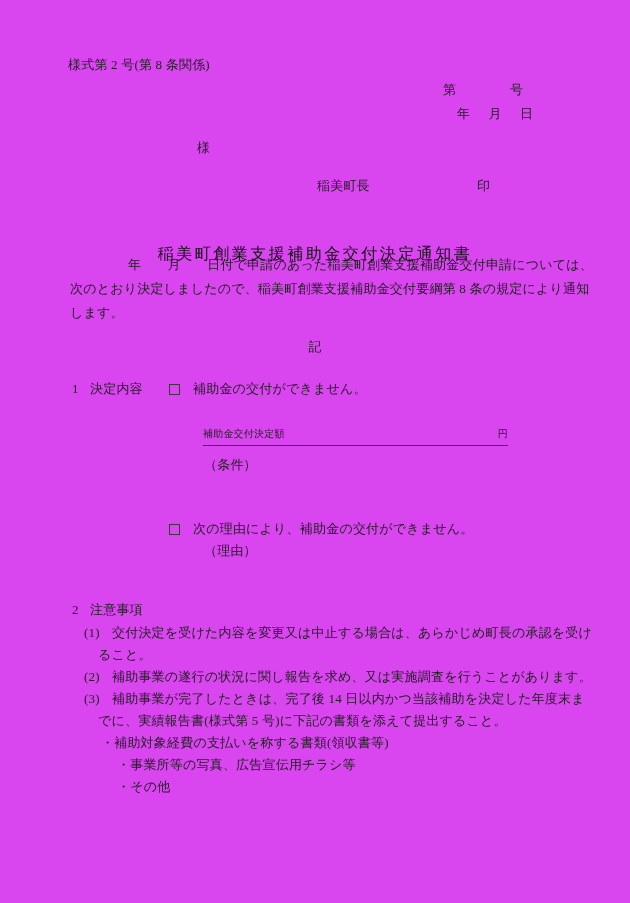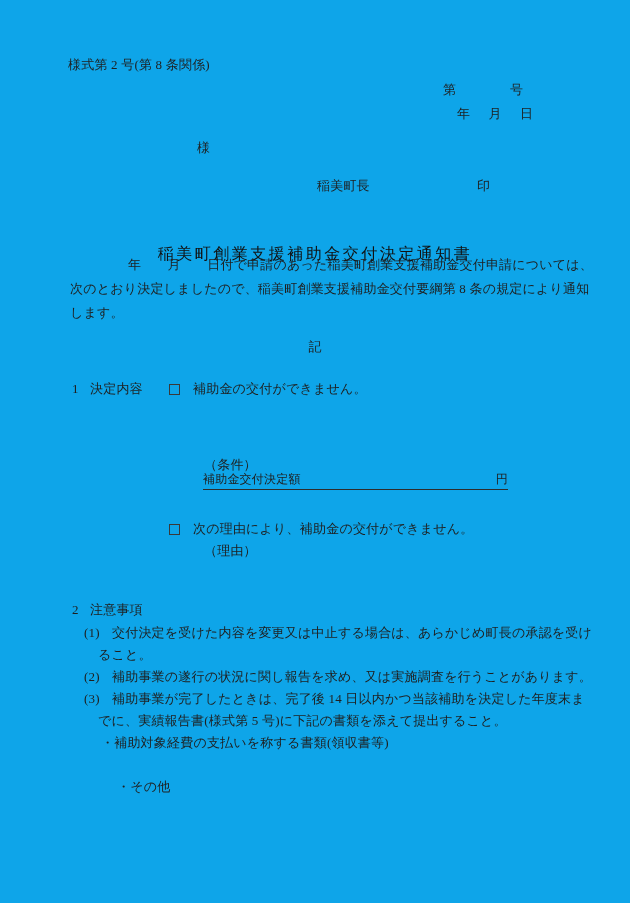--- a/index.html
+++ b/index.html
@@ -1,20 +1,20 @@
 <!DOCTYPE html>
 <html><head>
 <meta charset="utf-8">
 <style>
   html,body{margin:0;padding:0;background:#e8e8e8;}
   .page{
     position:relative;
     width:630px;height:903px;
     margin:0 auto;
-    background:#0ea5e9;
+    background:#d946ef;
     font-family:"Liberation Serif","DejaVu Serif",serif;
     color:#1f1f1f;
     overflow:hidden;
   }
   .line{
     position:absolute;
     font-size:13px;
     line-height:16px;
     letter-spacing:0.2px;
     white-space:pre;
@@ -45,24 +45,23 @@
     box-sizing:border-box;
   }
   .amount-row{
     position:absolute;
     left:203px;top:427px;
     width:305px;height:18px;
     display:flex;
     justify-content:space-between;
     align-items:flex-start;
     border-bottom:1px solid #2d2d2d;
-    font-size:12px;
+    font-size:10px;
     letter-spacing:0.2px;
     white-space:pre;
-    margin-top:44px;
   }
   .blank-fill{flex:1;height:100%;}
 </style>
 </head>
 <body>
 
 <div class="page">
 
   <span class="line" style="left:68px;top:57px">様式第 2 号(第 8 条関係)</span>
 
@@ -117,15 +116,16 @@
   <span class="line" style="left:98px;top:647px">ること。</span>
 
   <span class="line" style="left:84px;top:669px">(2)</span>
   <span class="line" style="left:112px;top:669px">補助事業の遂行の状況に関し報告を求め、又は実施調査を行うことがあります。</span>
 
   <span class="line" style="left:84px;top:691px">(3)</span>
   <span class="line" style="left:112px;top:691px">補助事業が完了したときは、完了後 14 日以内かつ当該補助を決定した年度末ま</span>
   <span class="line" style="left:98px;top:713px">でに、実績報告書(様式第 5 号)に下記の書類を添えて提出すること。</span>
 
   <span class="line" style="left:101px;top:735px">・補助対象経費の支払いを称する書類(領収書等)</span>
+  <span class="line" style="left:117px;top:757px">・事業所等の写真、広告宣伝用チラシ等</span>
   <span class="line" style="left:117px;top:779px">・その他</span>
 
 </div>
 
 </body></html>

